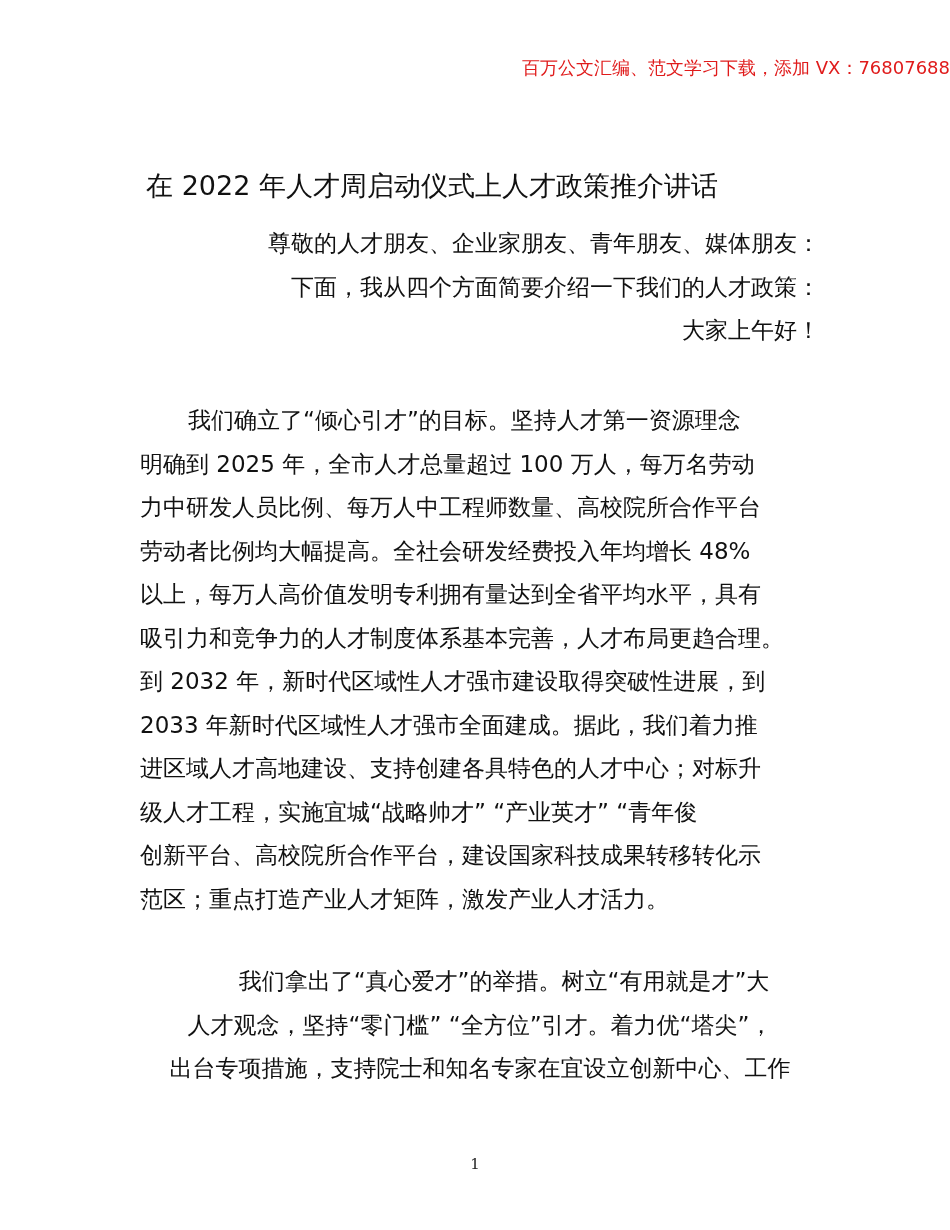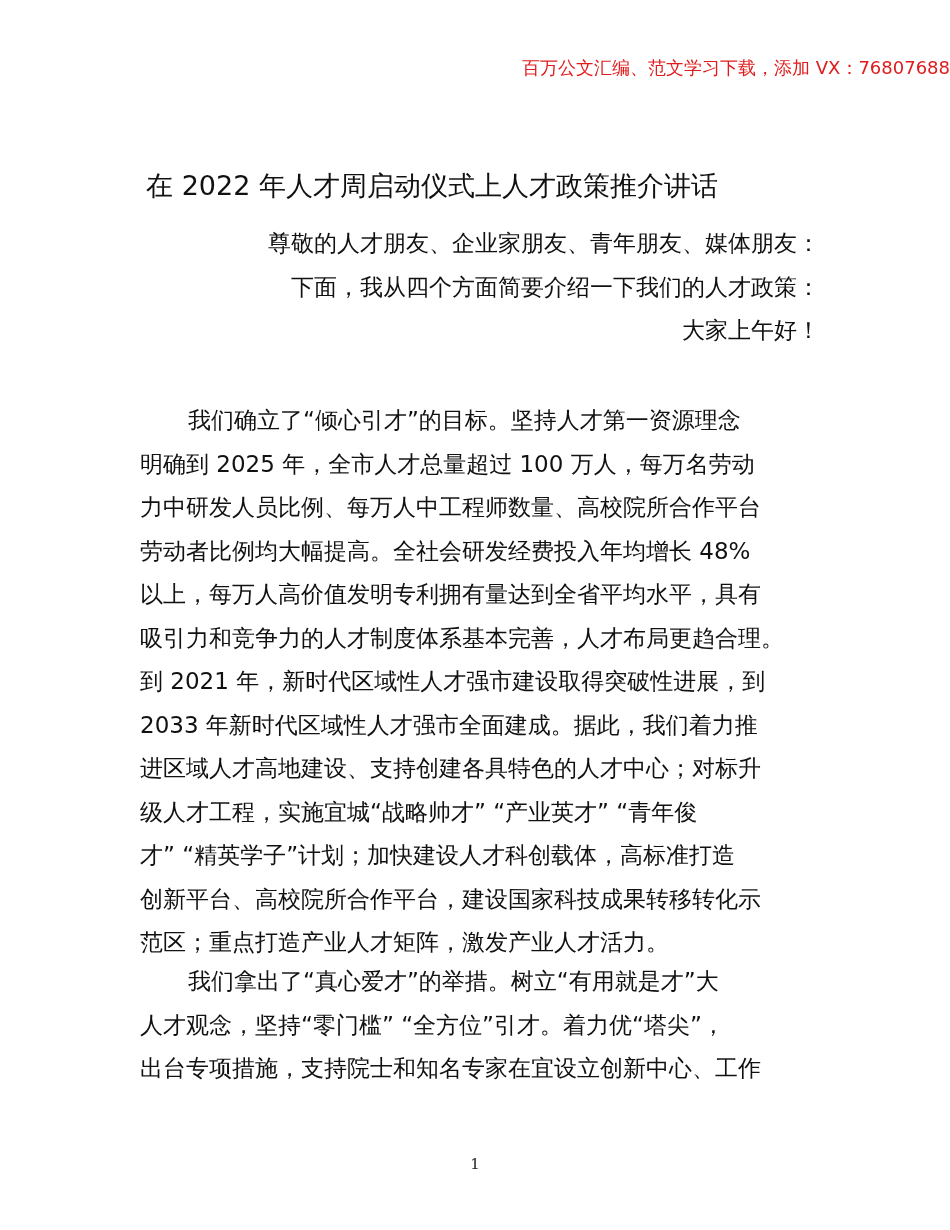--- a/index.html
+++ b/index.html
@@ -75,28 +75,27 @@
   <span class="line indent">大家上午好！</span>
 </div>
 
 <div class="body-text" style="top: 399px;">
   <span class="line indent">我们确立了“倾心引才”的目标。坚持人才第一资源理念</span>
   <span class="line">明确到 2025 年，全市人才总量超过 100 万人，每万名劳动</span>
   <span class="line">力中研发人员比例、每万人中工程师数量、高校院所合作平台</span>
   <span class="line">劳动者比例均大幅提高。全社会研发经费投入年均增长 48%</span>
   <span class="line">以上，每万人高价值发明专利拥有量达到全省平均水平，具有</span>
   <span class="line">吸引力和竞争力的人才制度体系基本完善，人才布局更趋合理。</span>
-  <span class="line">到 2021 年，新时代区域性人才强市建设取得突破性进展，到</span>
+  <span class="line">到 2032 年，新时代区域性人才强市建设取得突破性进展，到</span>
   <span class="line">2033 年新时代区域性人才强市全面建成。据此，我们着力推</span>
   <span class="line">进区域人才高地建设、支持创建各具特色的人才中心；对标升</span>
   <span class="line">级人才工程，实施宜城“战略帅才” “产业英才” “青年俊</span>
-  <span class="line">才” “精英学子”计划；加快建设人才科创载体，高标准打造</span>
   <span class="line">创新平台、高校院所合作平台，建设国家科技成果转移转化示</span>
   <span class="line">范区；重点打造产业人才矩阵，激发产业人才活力。</span>
 </div>
 
-<div class="body-text" style="top: 960px;">
+<div class="body-text" style="top: 960px; text-align: center;">
   <span class="line indent">我们拿出了“真心爱才”的举措。树立“有用就是才”大</span>
   <span class="line">人才观念，坚持“零门槛” “全方位”引才。着力优“塔尖”，</span>
   <span class="line">出台专项措施，支持院士和知名专家在宜设立创新中心、工作</span>
 </div>
 
 <div class="page-number">1</div>
 
 </body></html>

